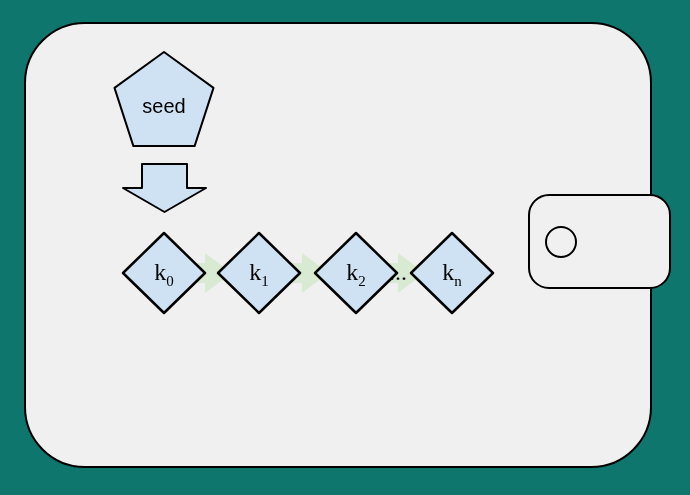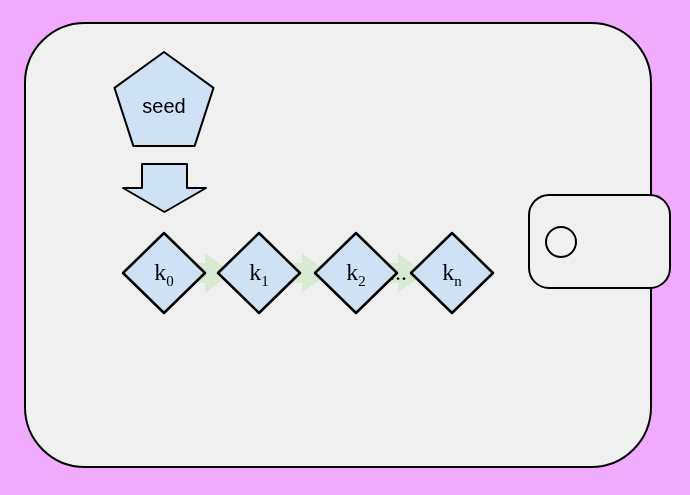--- a/index.html
+++ b/index.html
@@ -4,21 +4,21 @@
 <style>
   html, body {
     margin: 0;
     padding: 0;
     background: #ffffff;
   }
   .canvas {
     position: relative;
     width: 690px;
     height: 495px;
-    background: #f0abfc;
+    background: #0f766e;
     overflow: hidden;
     font-family: "Liberation Sans", sans-serif;
   }
   svg { display: block; }
   .outlined {
     stroke: #000000;
     stroke-width: 2;
     stroke-linejoin: round;
   }
   .thick {

